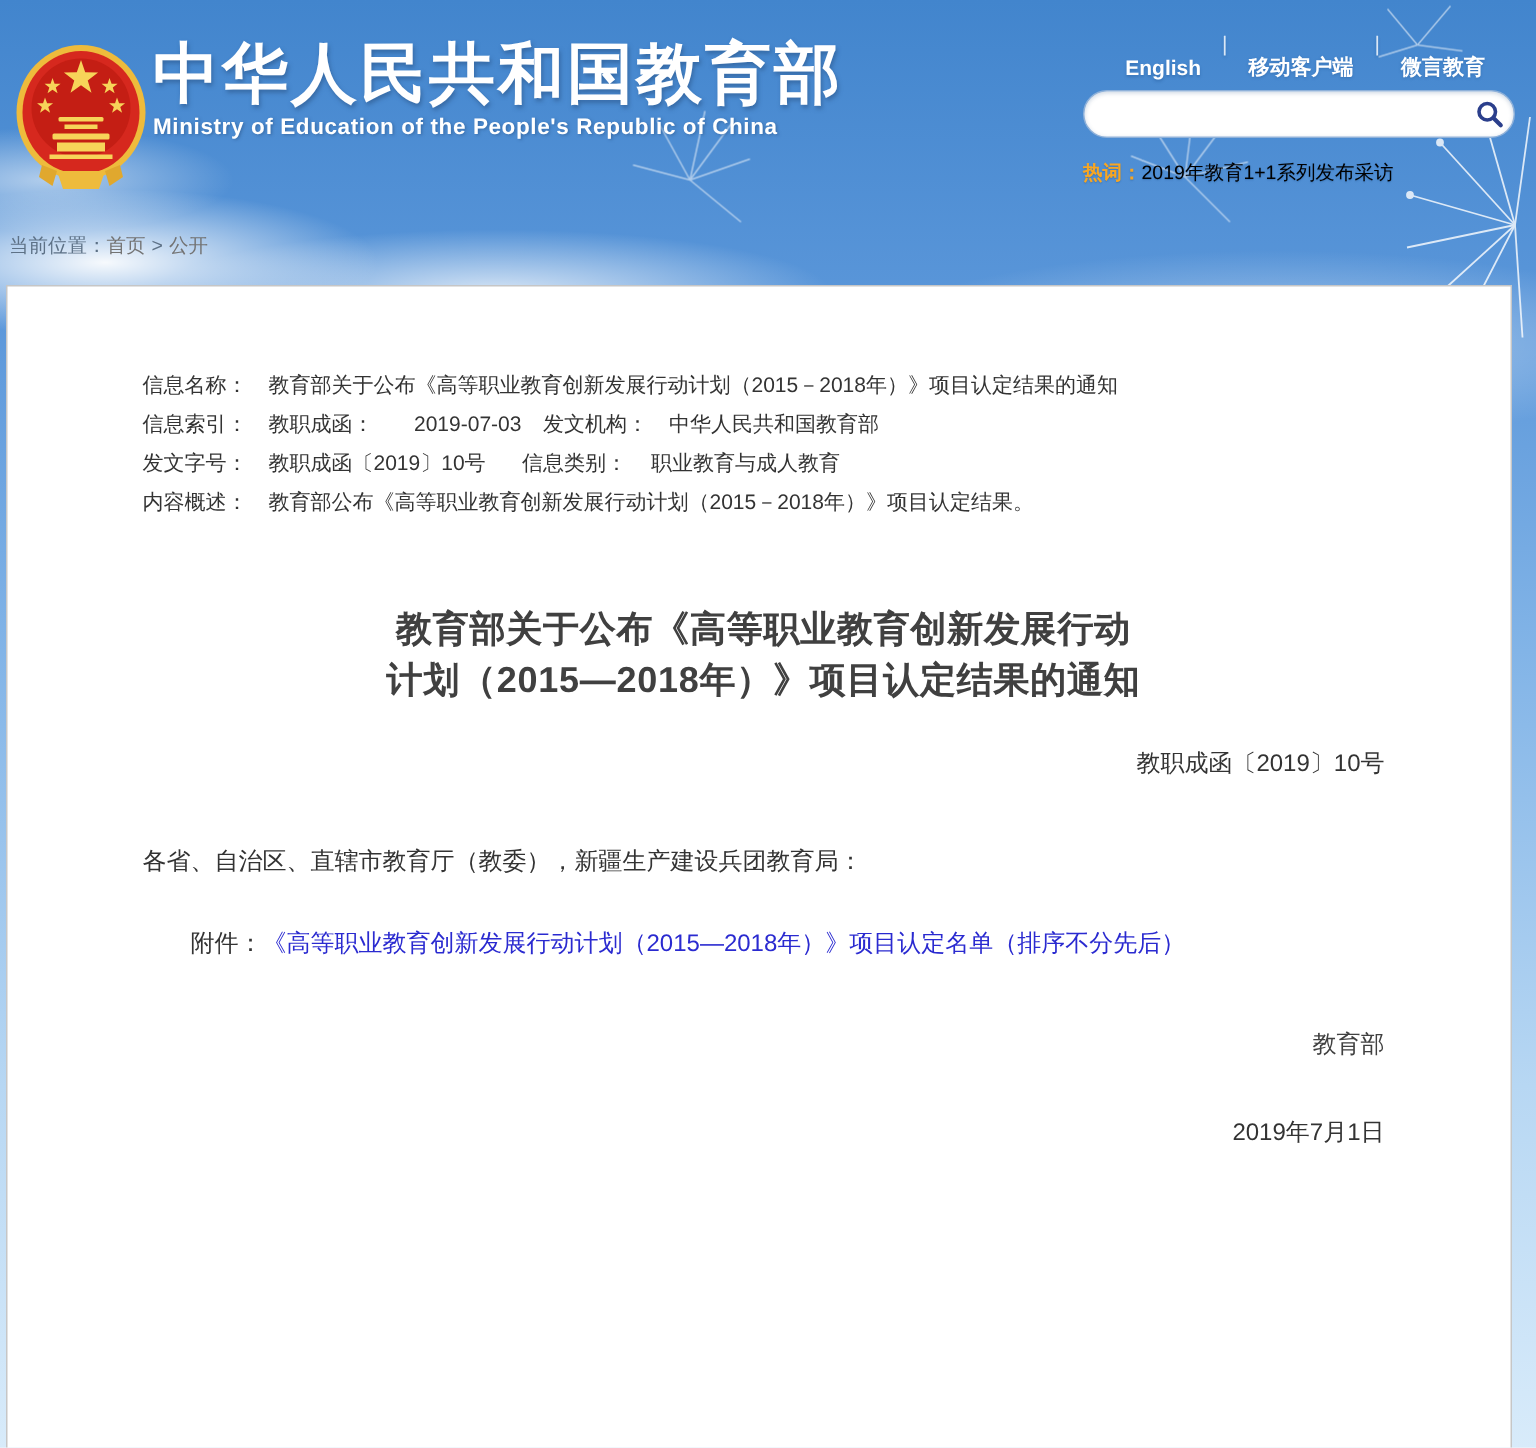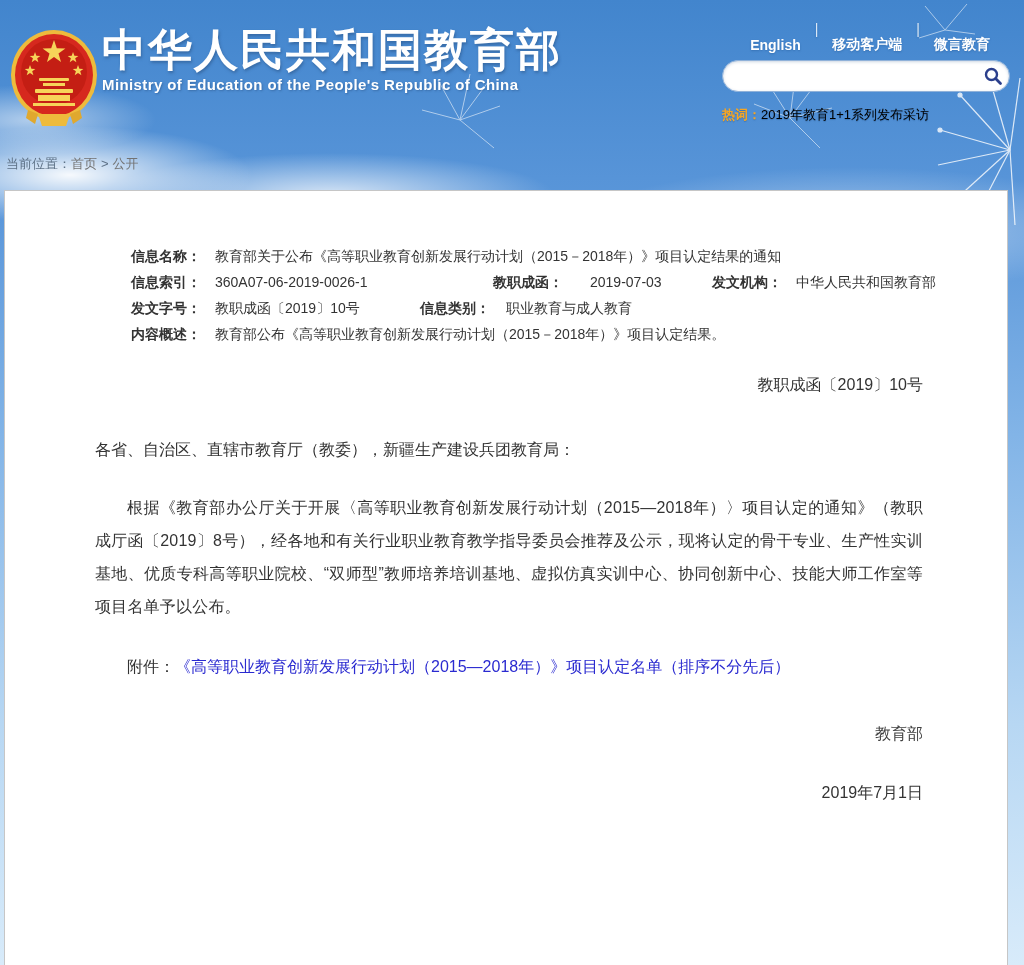--- a/index.html
+++ b/index.html
@@ -67,21 +67,21 @@
   .breadcrumb .sep{margin:0 4px;}
   
   .panel{
     position:absolute;left:4px;top:190px;width:1004px;height:790px;
     background:#fff;border:1px solid #c6c6c6;box-sizing:border-box;
   }
   .panel-inner{padding:52px 84px 0 90px;color:#333;}
   
   .meta{font-size:14px;line-height:26px;color:#333;}
   .meta-row{display:flex;white-space:nowrap;}
-  .ml{font-weight:bold;flex:0 0 auto;margin-left:36px;}
+  .ml{font-weight:normal;flex:0 0 auto;}
   .mv{flex:0 0 auto;}
   .w84{width:84px;}
   .w242{width:242px;}
   .w97{width:97px;}
   .w86{width:86px;}
   .w169{width:169px;}
   
   .doc-title{
     margin-top:56px;text-align:center;font-size:24px;font-weight:bold;
     color:#404040;line-height:34px;letter-spacing:.5px;
@@ -205,44 +205,46 @@
 <div class="panel">
   <div class="panel-inner">
 
     <div class="meta">
       <div class="meta-row">
         <span class="ml w84">信息名称：</span>
         <span class="mv">教育部关于公布《高等职业教育创新发展行动计划（2015－2018年）》项目认定结果的通知</span>
       </div>
       <div class="meta-row">
         <span class="ml w84">信息索引：</span>
-        <span class="mv w242">360A07-06-2019-0026-1</span>
         <span class="ml w97">教职成函：</span>
         <span class="mv w86">2019-07-03</span>
         <span class="ml w84">发文机构：</span>
         <span class="mv">中华人民共和国教育部</span>
       </div>
       <div class="meta-row">
         <span class="ml w84">发文字号：</span>
         <span class="mv w169">教职成函〔2019〕10号</span>
         <span class="ml w86">信息类别：</span>
         <span class="mv">职业教育与成人教育</span>
       </div>
       <div class="meta-row">
         <span class="ml w84">内容概述：</span>
         <span class="mv">教育部公布《高等职业教育创新发展行动计划（2015－2018年）》项目认定结果。</span>
       </div>
     </div>
 
+    <div class="doc-title">
+      <div>教育部关于公布《高等职业教育创新发展行动</div>
+      <div>计划（2015—2018年）》项目认定结果的通知</div>
+    </div>
 
     <div class="doc-number">教职成函〔2019〕10号</div>
 
     <div class="salutation">各省、自治区、直辖市教育厅（教委），新疆生产建设兵团教育局：</div>
 
-    <div class="body-para">根据《教育部办公厅关于开展〈高等职业教育创新发展行动计划（2015—2018年）〉项目认定的通知》（教职成厅函〔2019〕8号），经各地和有关行业职业教育教学指导委员会推荐及公示，现将认定的骨干专业、生产性实训基地、优质专科高等职业院校、“双师型”教师培养培训基地、虚拟仿真实训中心、协同创新中心、技能大师工作室等项目名单予以公布。</div>
 
     <div class="attachment">
       <span>附件：</span><a>《高等职业教育创新发展行动计划（2015—2018年）》项目认定名单（排序不分先后）</a>
     </div>
 
     <div class="signer">教育部</div>
 
     <div class="doc-date">2019年7月1日</div>
 
   </div>

